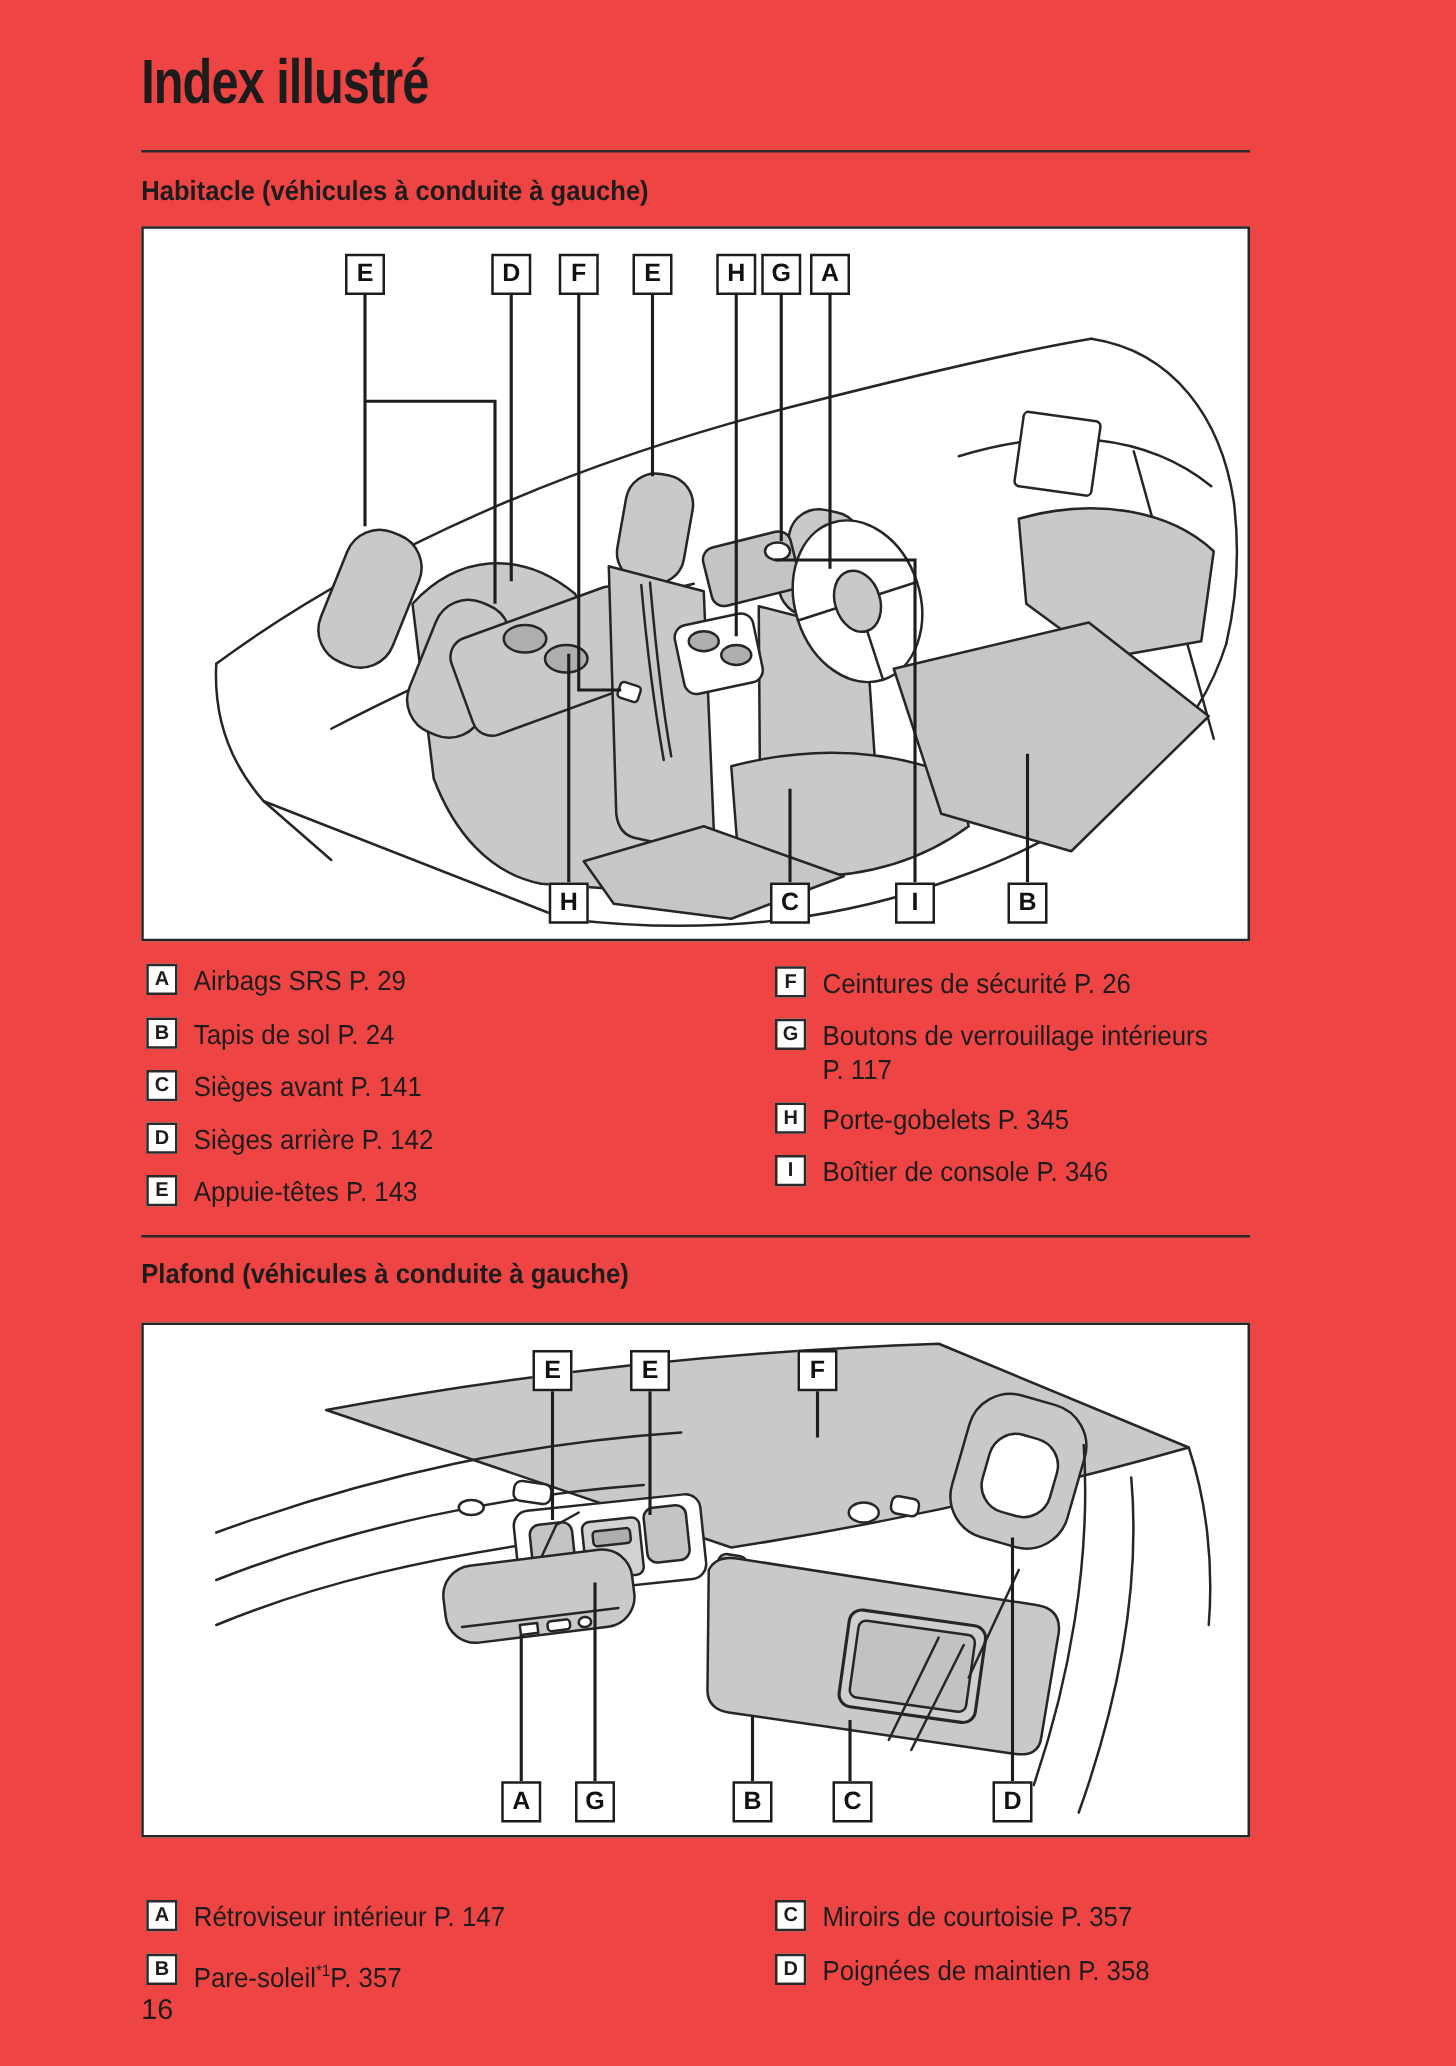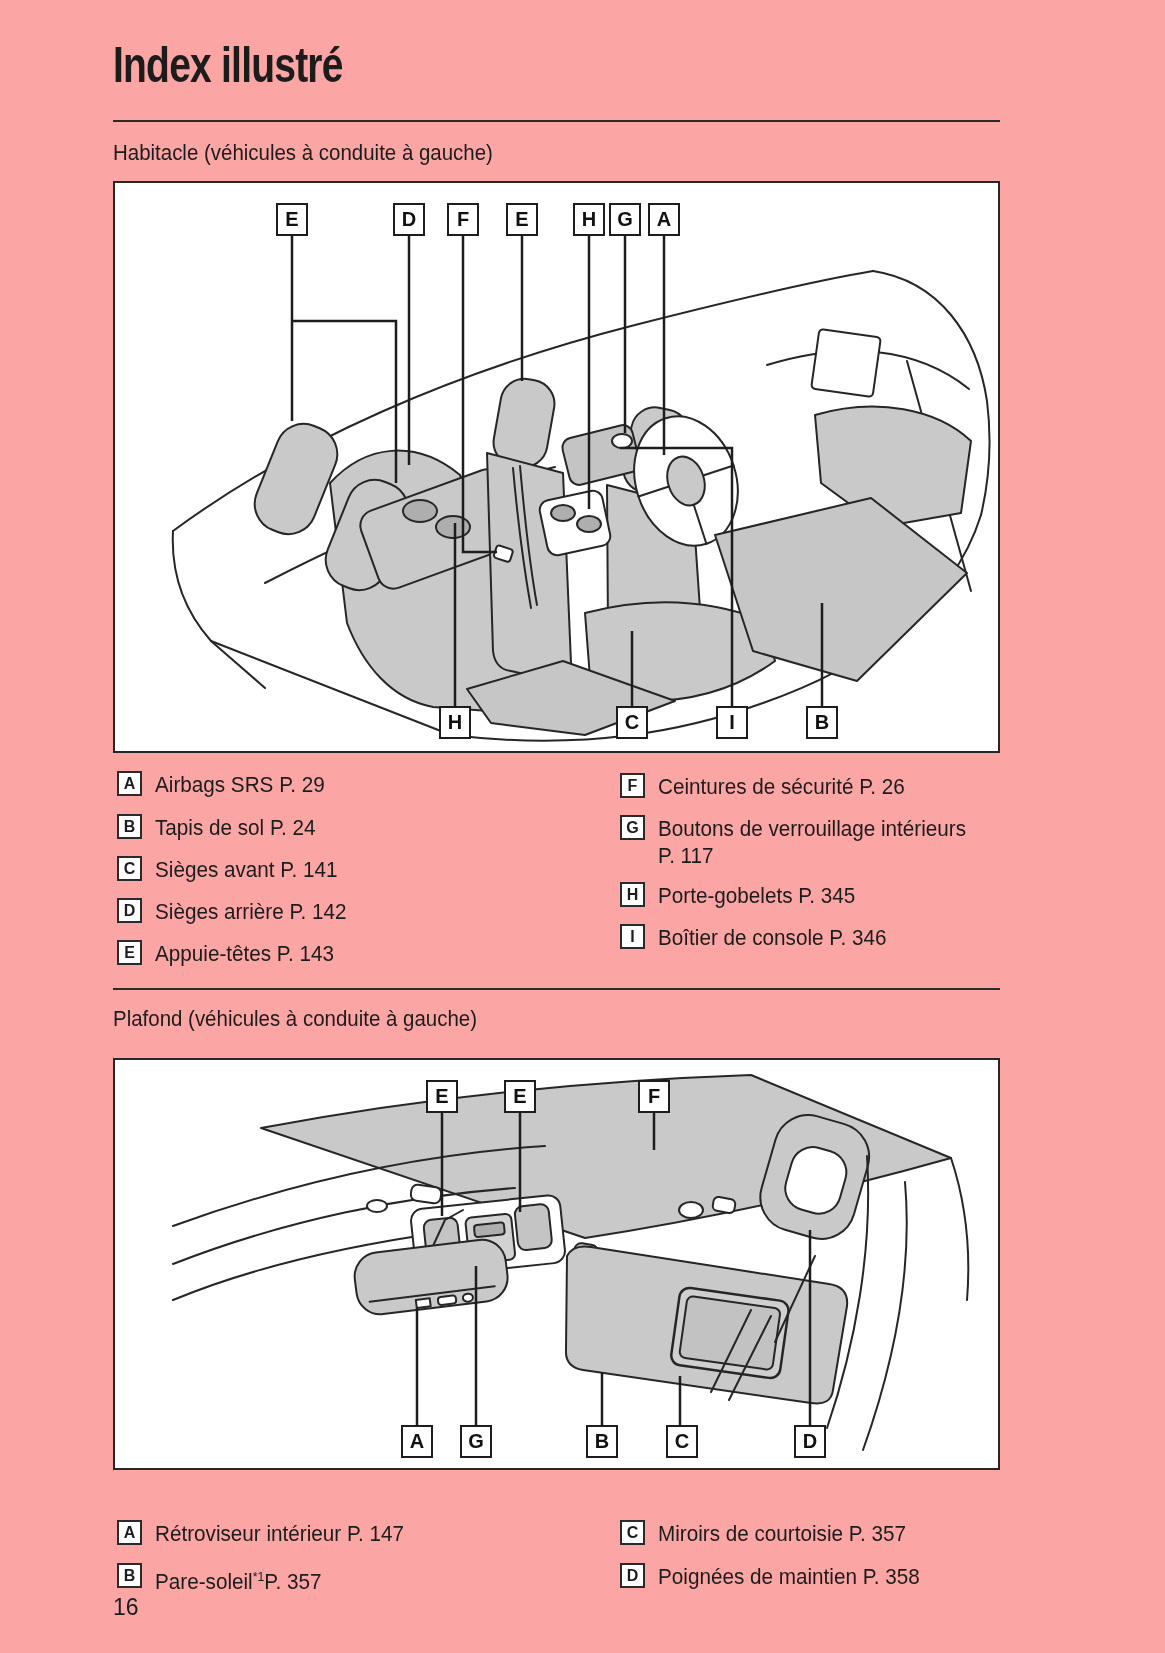--- a/index.html
+++ b/index.html
@@ -1,22 +1,22 @@
 <!DOCTYPE html>
 <html><head>
 <meta charset="utf-8">
 <style>
   html,body{margin:0;padding:0;background:#fff;}
-  .page{position:relative;width:1165px;height:1653px;background:#fca5a5;
+  .page{position:relative;width:1165px;height:1653px;background:#ef4444;
         font-family:"Liberation Sans",sans-serif;color:#1c1c1c;overflow:hidden;}
   .cond{display:inline-block;transform:scaleX(0.93);transform-origin:left center;white-space:nowrap;}
   .title{position:absolute;left:113px;top:36px;font-size:50px;font-weight:700;letter-spacing:-1px;}
   .title .cond{transform:scaleX(0.78);}
   .rule{position:absolute;left:113px;width:887px;height:2px;background:#2a2a2a;}
-  .section-h{position:absolute;left:113px;font-size:22px;font-weight:400;}
+  .section-h{position:absolute;left:113px;font-size:22px;font-weight:700;}
   .figure{position:absolute;left:113px;border:2px solid #262626;background:#fff;}
   .figure svg{display:block;}
   .callout{position:absolute;width:32px;height:33px;border:2px solid #1d1d1d;background:#fff;
            box-sizing:border-box;display:flex;align-items:center;justify-content:center;
            font-size:20px;font-weight:700;color:#111;}
   .legend-row{position:absolute;display:flex;align-items:flex-start;}
   .legend-key{flex:0 0 auto;width:25px;height:25px;border:2px solid #2a2a2a;box-sizing:border-box;
               display:flex;align-items:center;justify-content:center;
               font-size:16px;font-weight:700;margin-right:13px;background:#fff;}
   .legend-txt{font-size:22px;line-height:27px;transform:scaleX(0.94);transform-origin:left top;

